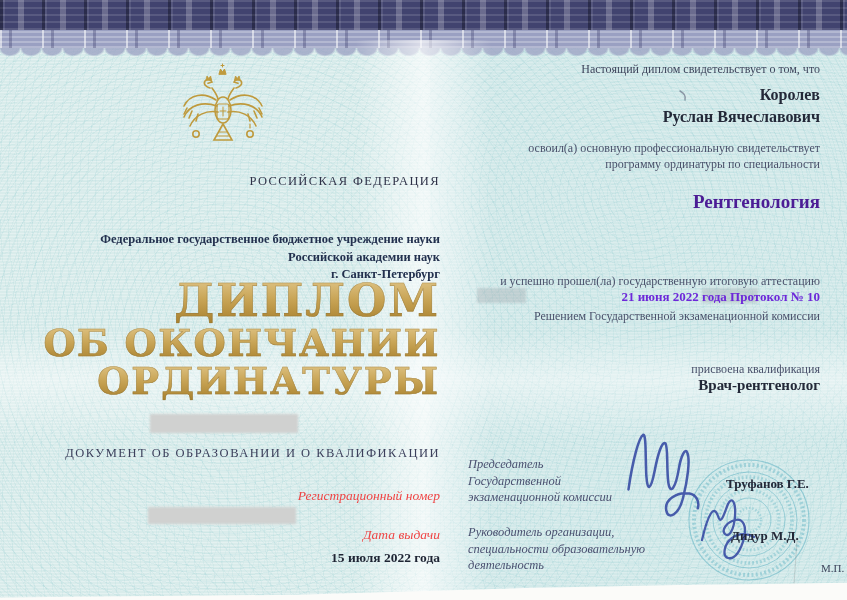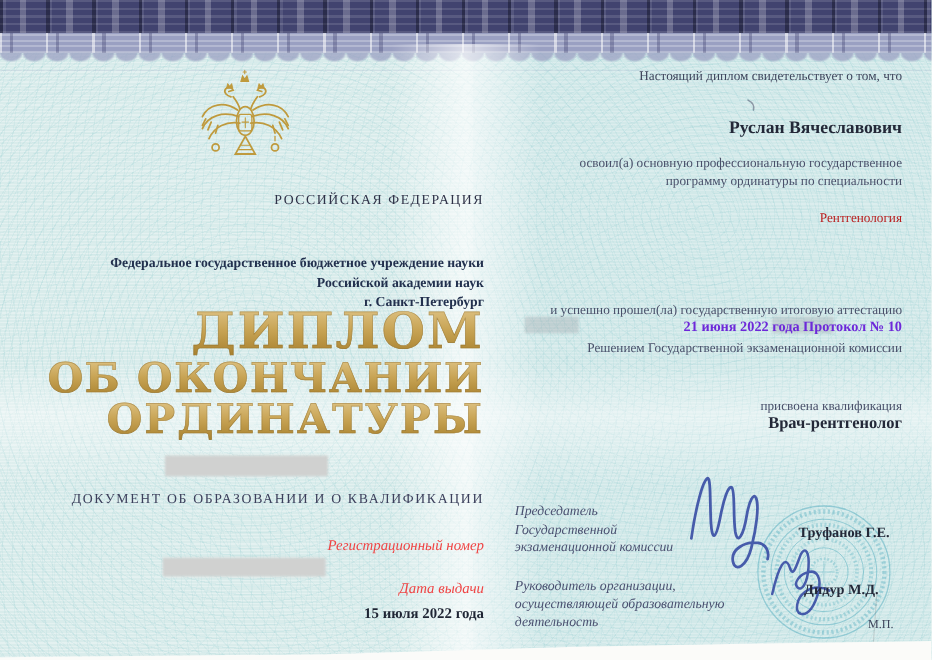--- a/index.html
+++ b/index.html
@@ -49,31 +49,31 @@
   .script-label{font-size:13.5px;font-style:italic;color:#ef4444;}
   .regnum{top:488px;}
   .datelbl{top:527px;}
   .dateval{top:550px;font-size:13.5px;font-weight:bold;color:#1f2534;}
   .redact{position:absolute;background:#d0d1d0;filter:blur(0.8px);border-radius:1px;}
   .redact-soft{position:absolute;background:rgba(158,162,168,0.35);filter:blur(1px);border-radius:1px;}
   .intro{top:62px;font-size:12px;color:#3e455c;}
   .name1{top:86px;font-size:16px;font-weight:bold;color:#232838;}
   .name2{top:108px;font-size:16px;font-weight:bold;color:#232838;}
   .prog{top:140px;font-size:12px;line-height:16px;color:#49506a;}
-  .spec{top:191px;font-size:12px;font-weight:normal;color:#b91c1c;}
+  .spec{top:191px;font-size:19px;font-weight:bold;color:#4c1d95;}
   .attest{top:274px;font-size:12px;color:#49506a;}
   .protocol{top:289px;font-size:13px;font-weight:bold;color:#6d28d9;}
   .commission{top:309px;font-size:12px;color:#49506a;}
   .quallbl{top:362px;font-size:12px;color:#49506a;}
   .qual{top:377px;font-size:15px;font-weight:bold;color:#232838;}
   .offlabel{font-size:12.5px;font-style:italic;line-height:16.5px;color:#4a5070;text-align:left;}
   .chair{left:468px;top:456px;width:210px;}
   .head{left:468px;top:524px;width:230px;}
   .signame{font-size:13px;font-weight:bold;color:#232838;}
-  .mp{left:789px;top:562px;font-size:11px;color:#3e455c;}
+  .mp{left:821px;top:562px;font-size:11px;color:#3e455c;}
   .tear{position:absolute;left:0;top:576px;width:847px;height:24px;background:#fbfbf9;
     clip-path:polygon(0 90%, 35% 78%, 62% 50%, 80% 38%, 100% 28%, 100% 100%, 0 100%);}
   .crease{position:absolute;left:795px;top:540px;width:1px;height:45px;background:rgba(120,120,120,0.25);transform:rotate(4deg);}
 </style>
 </head>
 <body>
 
 <div id="page">
   <div class="paper"></div>
   <div class="right-tint"></div>
@@ -134,28 +134,29 @@
 
   <div class="abs lcol c subtitle">ДОКУМЕНТ ОБ ОБРАЗОВАНИИ И О КВАЛИФИКАЦИИ</div>
 
   <div class="abs lcol c script-label regnum">Регистрационный номер</div>
   <div class="redact" style="left:148px;top:507px;width:148px;height:17px;"></div>
 
   <div class="abs lcol c script-label datelbl">Дата выдачи</div>
   <div class="abs lcol c dateval">15 июля 2022 года</div>
 
   <div class="abs rcol c intro">Настоящий диплом свидетельствует о том, что</div>
+  <div class="abs rcol c name1">Королев</div>
   <div class="abs rcol c name2">Руслан Вячеславович</div>
 
   <svg class="abs" style="left:676px;top:88px;" width="14" height="14" viewBox="0 0 14 14">
     <path d="M4,3 c4,2 6,5 5,9" stroke="#5a6178" stroke-width="1.4" fill="none" stroke-linecap="round" opacity="0.6"></path>
   </svg>
 
   <div class="abs rcol c prog">
-    <div>освоил(а) основную профессиональную государственное</div>
+    <div>освоил(а) основную профессиональную свидетельствует</div>
     <div>программу ординатуры по специальности</div>
   </div>
 
   <div class="abs rcol c spec">Рентгенология</div>
 
   <div class="abs rcol c attest">и успешно прошел(ла) государственную итоговую аттестацию</div>
   <div class="redact-soft" style="left:477px;top:288px;width:49px;height:15px;"></div>
   <div class="redact-soft" style="left:702px;top:288px;width:56px;height:15px;"></div>
   <div class="abs rcol c protocol">21 июня 2022 года Протокол № 10</div>
   <div class="abs rcol c commission">Решением Государственной экзаменационной комиссии</div>
@@ -164,21 +165,21 @@
   <div class="abs rcol c qual">Врач-рентгенолог</div>
 
   <div class="abs offlabel chair">
     <div>Председатель</div>
     <div>Государственной</div>
     <div>экзаменационной комиссии</div>
   </div>
 
   <div class="abs offlabel head">
     <div>Руководитель организации,</div>
-    <div>осуществляющей образовательную</div>
+    <div>специальности образовательную</div>
     <div>деятельность</div>
   </div>
 
   <svg class="abs" style="left:686px;top:456px;" width="126" height="128" viewBox="0 0 126 128" opacity="0.62">
     <g stroke="#3ea3b8" fill="none">
       <circle cx="63" cy="64" r="60" stroke-width="1.2" opacity="0.7"></circle>
       <circle cx="63" cy="64" r="55" stroke-width="4" stroke-dasharray="2 2.3" opacity="0.55"></circle>
       <circle cx="63" cy="64" r="48" stroke-width="1" opacity="0.7"></circle>
       <circle cx="63" cy="64" r="43" stroke-width="3.6" stroke-dasharray="1.8 2.1" opacity="0.5"></circle>
       <circle cx="63" cy="64" r="36" stroke-width="0.9" opacity="0.7"></circle>

